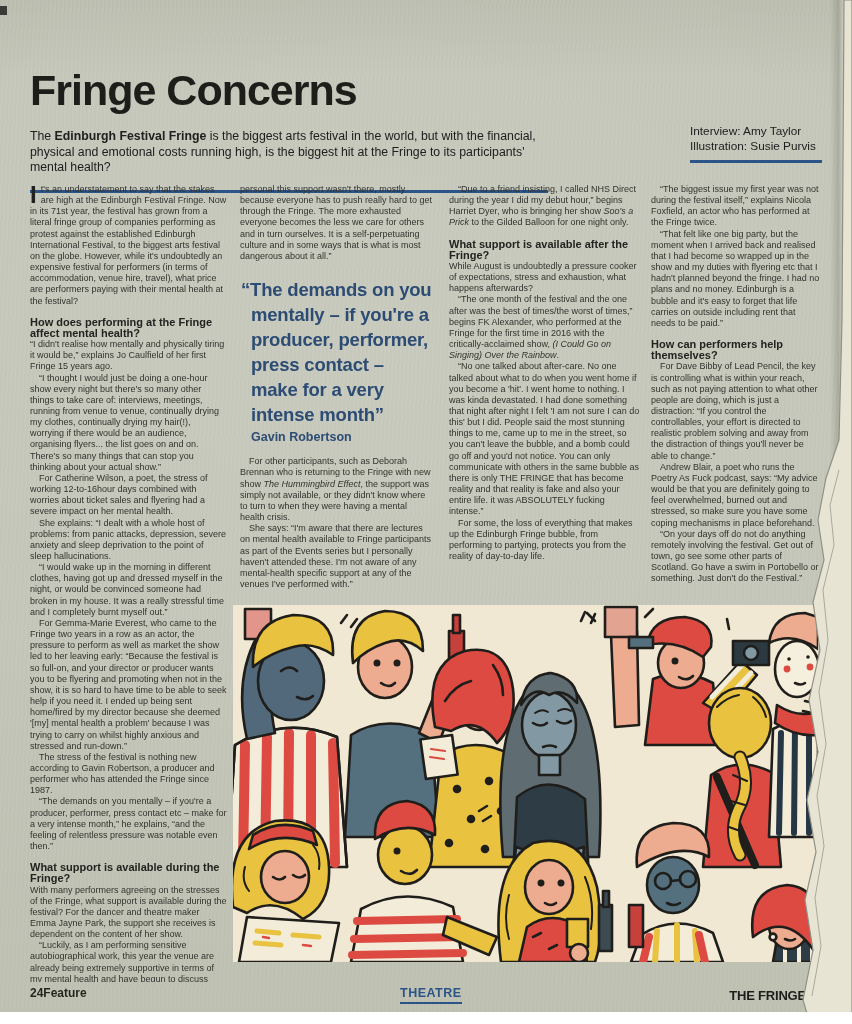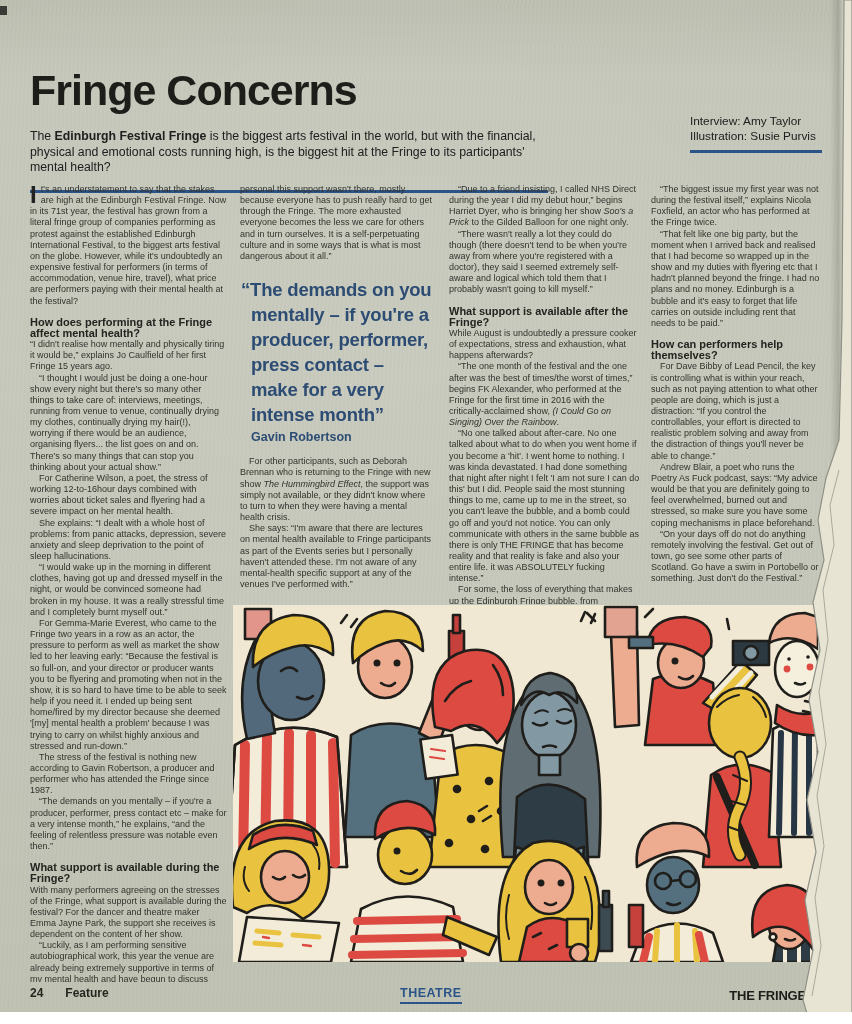--- a/index.html
+++ b/index.html
@@ -9,41 +9,41 @@
       linear-gradient(180deg,#bcbfb0 0%,#c4c7b9 8%,#c3c6b8 60%,#bfc2b3 100%);
     font-family:"Liberation Sans",sans-serif;color:#2b2b27;}
   .grain{position:absolute;inset:0;pointer-events:none;opacity:.5;
     background:repeating-linear-gradient(93deg,rgba(120,125,110,0.05) 0 2px,rgba(255,255,255,0.04) 2px 4px);}
   .corner-mark{position:absolute;left:0;top:6px;width:7px;height:9px;background:#3a3a36;}
 
   .title{position:absolute;left:30px;top:66px;font-size:43px;font-weight:bold;letter-spacing:-1px;color:#1d1d1a;}
   .standfirst{position:absolute;left:30px;top:129px;width:518px;font-size:12.3px;line-height:15.5px;
     color:#202020;padding-bottom:14px;border-bottom:3px solid #2b5488;}
   .standfirst b{font-weight:bold;}
-  .credits{position:absolute;left:690px;top:114px;width:132px;font-size:11.8px;line-height:15px;color:#202020;
+  .credits{position:absolute;left:690px;top:124px;width:132px;font-size:11.8px;line-height:15px;color:#202020;
     padding-bottom:6px;border-bottom:3px solid #2b5488;}
 
   .col{position:absolute;top:184px;overflow:hidden;font-size:9px;line-height:11.15px;color:#33332e;text-align:left;}
   .col-0{left:30px;width:197px;height:798px;}
   .col-1{left:240px;width:194px;height:420px;}
   .col-2{left:449px;width:191px;height:420px;}
   .col-3{left:651px;width:170px;height:450px;}
   .para{margin:0;}
   .para.indent{text-indent:9px;}
   .dropcap{float:left;font-size:24px;line-height:20px;font-weight:bold;padding:1px 4px 0 0;color:#222;}
   .subhead{margin:10px 0 0 0;font-size:11px;line-height:11.15px;font-weight:bold;color:#23231f;}
   .pullquote{margin:15px 0 4px 0;font-size:18.5px;line-height:25px;font-weight:bold;color:#2d4c74;
     letter-spacing:-0.2px;padding-left:11px;text-indent:-10px;}
   .quote-attr{margin:5px 0 13px 11px;font-size:12.5px;font-weight:bold;color:#2d4c74;}
 
   .illus{position:absolute;left:233px;top:605px;width:585px;height:357px;}
   .illus svg{display:block;}
 
   .footer-left{position:absolute;left:30px;top:986px;font-size:12px;font-weight:bold;color:#26261f;}
-  .footer-left .pageno{margin-right:22px;}
+  .footer-left .pageno{}
   .footer-center{position:absolute;left:400px;top:986px;font-size:12.5px;font-weight:bold;color:#2b5488;
     letter-spacing:0.5px;border-bottom:2.5px solid #2b5488;padding-bottom:2px;}
   .footer-right{position:absolute;right:46px;top:988px;font-size:13px;font-weight:bold;letter-spacing:-0.2px;color:#1d1d1a;}
 
   .torn{position:absolute;right:0;top:0;width:60px;height:1024px;pointer-events:none;}
   .edge-shade{position:absolute;right:8px;top:0;width:14px;height:520px;pointer-events:none;
     background:linear-gradient(90deg,rgba(0,0,0,0) 0%,rgba(90,92,80,0.25) 60%,rgba(255,255,255,0.25) 100%);}
 </style>
 </head>
 <body>
@@ -76,21 +76,20 @@
     </div>
   <div class="col col-1">
       <p class="para">personal this support wasn't there, mostly because everyone has to push really hard to get through the Fringe. The more exhausted everyone becomes the less we care for others and in turn ourselves. It is a self-perpetuating culture and in some ways that is what is most dangerous about it all.”</p>
       <div class="pullquote">“The demands on you mentally – if you're a producer, performer, press contact – make for a very intense month”</div>
       <div class="quote-attr">Gavin Robertson</div>
       <p class="para indent"><span>For other participants, such as Deborah Brennan who is returning to the Fringe with new show </span><i>The Hummingbird Effect</i><span>, the support was simply not available, or they didn't know where to turn to when they were having a mental health crisis.</span></p>
       <p class="para indent">She says: “I'm aware that there are lectures on mental health available to Fringe participants as part of the Events series but I personally haven't attended these. I'm not aware of any mental-health specific support at any of the venues I've performed with.”</p>
     </div>
   <div class="col col-2">
       <p class="para indent"><span>“Due to a friend insisting, I called NHS Direct during the year I did my debut hour,” begins Harriet Dyer, who is bringing her show </span><i>Soo's a Prick</i><span> to the Gilded Balloon for one night only.</span></p>
-      <p class="para indent">“There wasn't really a lot they could do though (there doesn't tend to be when you're away from where you're registered with a doctor), they said I seemed extremely self-aware and logical which told them that I probably wasn't going to kill myself.”</p>
       <h3 class="subhead">What support is available after the Fringe?</h3>
       <p class="para">While August is undoubtedly a pressure cooker of expectations, stress and exhaustion, what happens afterwards?</p>
       <p class="para indent"><span>“The one month of the festival and the one after was the best of times/the worst of times,” begins FK Alexander, who performed at the Fringe for the first time in 2016 with the critically-acclaimed show, </span><i>(I Could Go on Singing) Over the Rainbow</i><span>.</span></p>
       <p class="para indent">“No one talked about after-care. No one talked about what to do when you went home if you become a 'hit'. I went home to nothing. I was kinda devastated. I had done something that night after night I felt 'I am not sure I can do this' but I did. People said the most stunning things to me, came up to me in the street, so you can't leave the bubble, and a bomb could go off and you'd not notice. You can only communicate with others in the same bubble as there is only THE FRINGE that has become reality and that reality is fake and also your entire life. it was ABSOLUTELY fucking intense.”</p>
       <p class="para indent">For some, the loss of everything that makes up the Edinburgh Fringe bubble, from performing to partying, protects you from the reality of day-to-day life.</p>
     </div>
   <div class="col col-3">
       <p class="para indent">“The biggest issue my first year was not during the festival itself,” explains Nicola Foxfield, an actor who has performed at the Fringe twice.</p>
       <p class="para indent">“That felt like one big party, but the moment when I arrived back and realised that I had become so wrapped up in the show and my duties with flyering etc that I hadn't planned beyond the fringe. I had no plans and no money. Edinburgh is a bubble and it's easy to forget that life carries on outside including rent that needs to be paid.”</p>
       <h3 class="subhead">How can performers help themselves?</h3>

